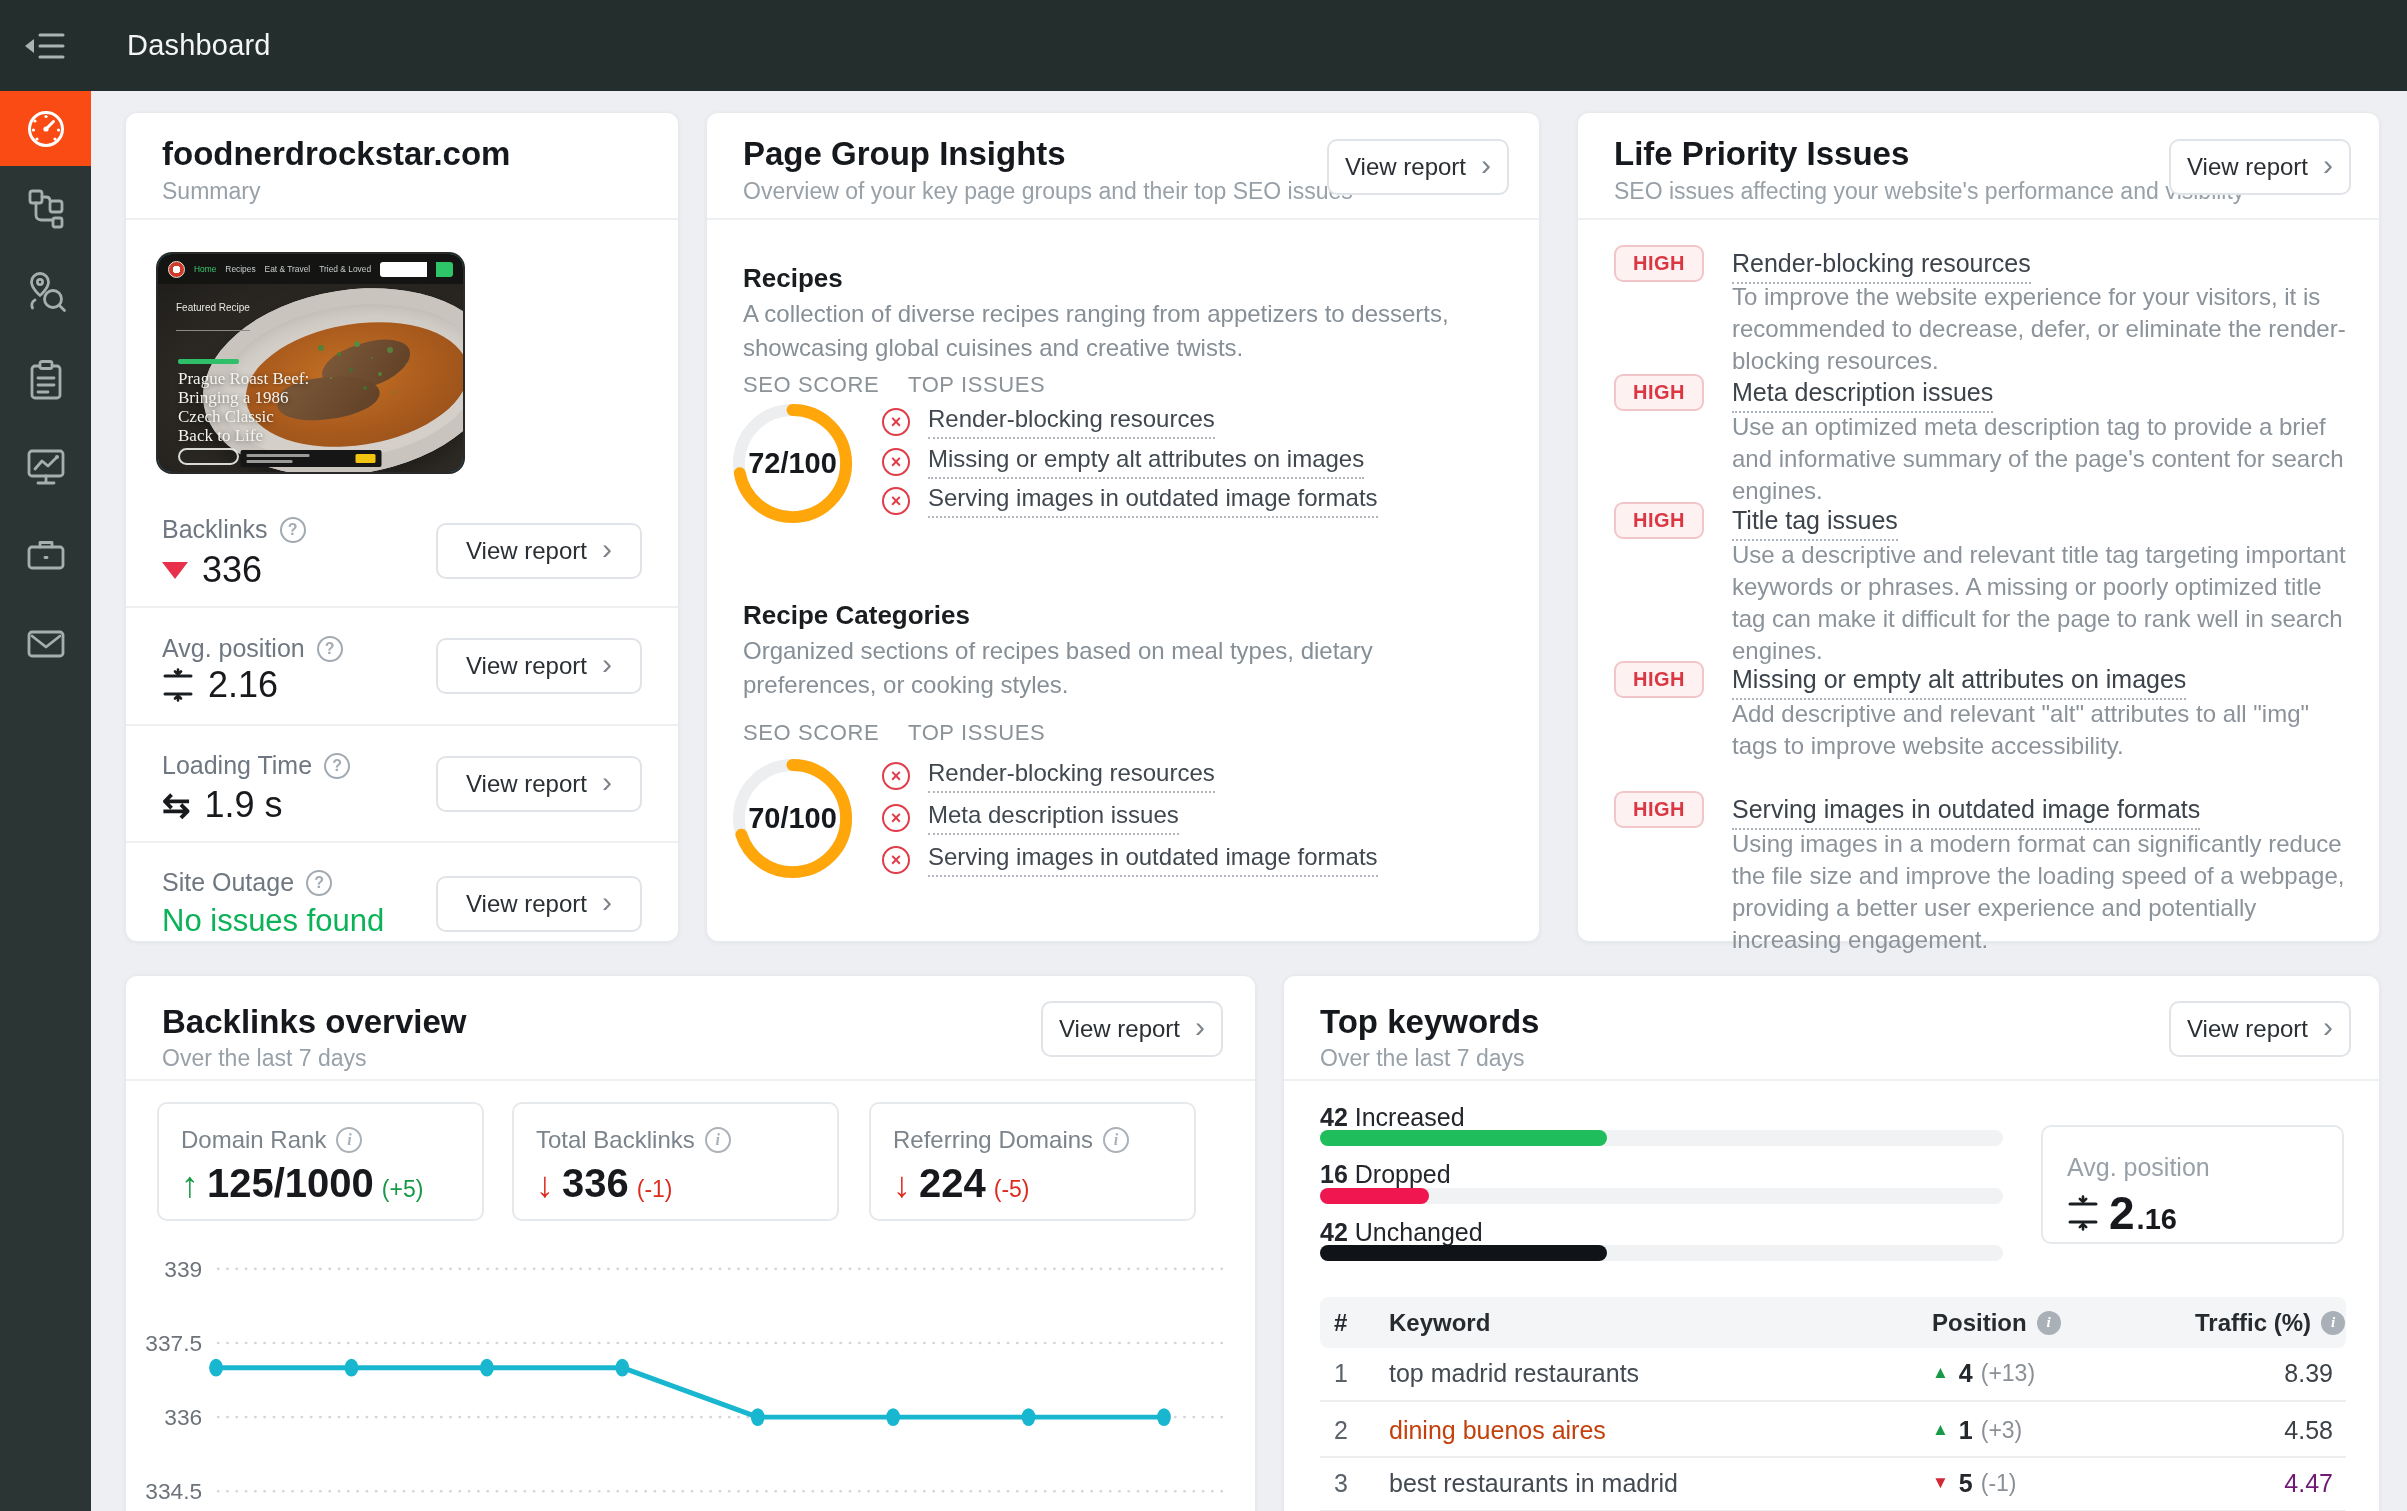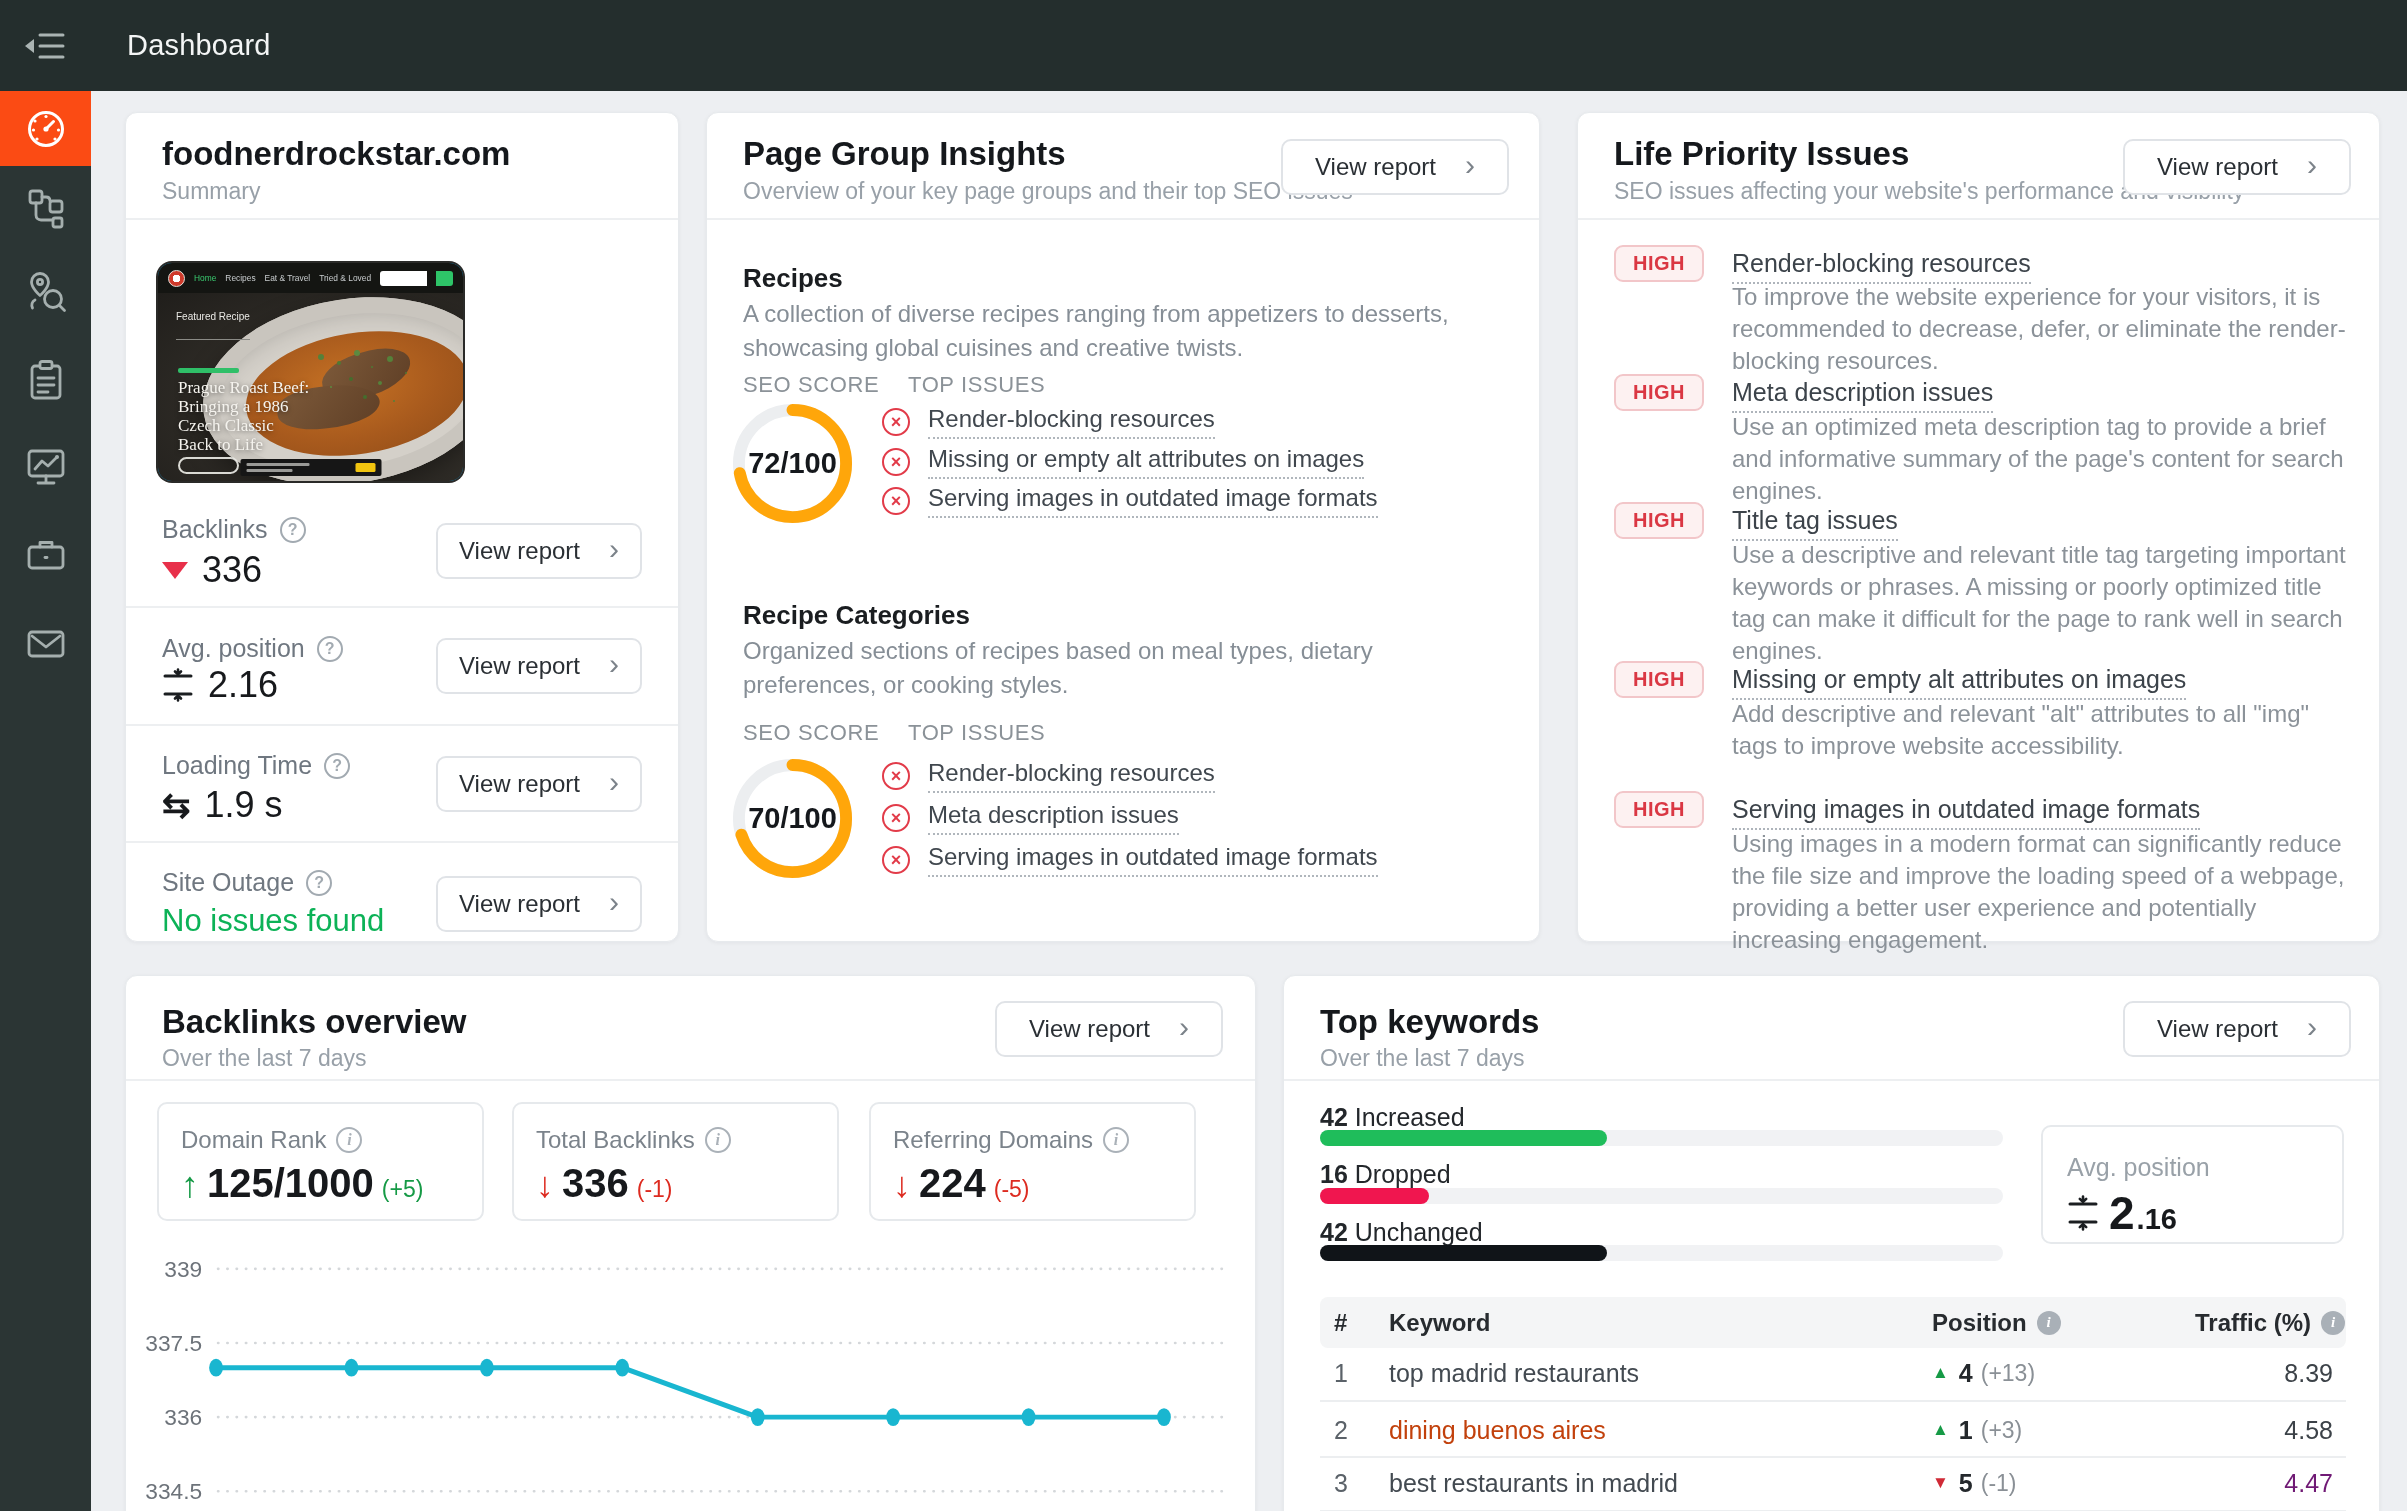--- a/index.html
+++ b/index.html
@@ -22,22 +22,22 @@
   .sbi { position:absolute; left:0; width:91px; display:flex; align-items:center; justify-content:center; cursor:pointer; }
   .sbi.active { background:#fb4b14; }
   .sbi svg { display:block; }
 
   
   .card { position:absolute; background:#fff; border:1px solid #e7eaed; border-radius:12px;
           box-shadow:0 1px 4px rgba(16,24,32,.05); }
   .card-title { position:absolute; font-size:33px; font-weight:700; color:#15181c; }
   .card-sub   { position:absolute; font-size:23px; color:#98a0a8; }
   .hr  { position:absolute; left:0; width:100%; height:2px; background:#edeff1; }
-  .vr  { position:absolute; display:flex; align-items:center; justify-content:center; gap:29px; height:56px;
-         padding:0 32px; border:2px solid #e0e3e7; border-radius:10px; background:#fff;
+  .vr  { position:absolute; display:flex; align-items:center; justify-content:center; gap:15px; height:56px;
+         padding:0 16px; border:2px solid #e0e3e7; border-radius:10px; background:#fff;
          font-size:24px; color:#2a2f34; cursor:pointer; white-space:nowrap; }
   .vr .ch { color:#7c838a; font-size:30px; line-height:1; margin-top:-5px; font-weight:400; }
 
   .qicon { display:inline-flex; align-items:center; justify-content:center; width:26px; height:26px;
            border:2px solid #a2aab1; border-radius:50%; font-size:16px; font-weight:700; color:#a2aab1; flex:0 0 auto; }
   .iicon-solid { display:inline-flex; align-items:center; justify-content:center; width:24px; height:24px;
            border-radius:50%; background:#a9b0b7; color:#fff; font-size:15px; font-weight:700;
            font-family:"Liberation Serif", serif; font-style:italic; flex:0 0 auto; }
 
   
@@ -94,21 +94,21 @@
 
   .thead { position:absolute; background:#f4f5f6; border-radius:8px; height:51px; }
   .th { position:absolute; font-size:24px; font-weight:700; color:#272b2f; display:flex; align-items:center; gap:10px; height:51px; }
   .trow-divider { position:absolute; height:2px; background:#eceef0; }
   .td { position:absolute; font-size:25px; display:flex; align-items:center; height:40px; }
   .pos-tri { font-size:17px; margin-right:10px; }
   .pos-val { font-weight:600; color:#24282c; }
   .pos-delta { color:#8a9096; margin-left:8px; font-size:23px; }
 
   
-  .thumb { position:absolute; left:32px; top:150px; width:305px; height:218px; border-radius:14px;
+  .thumb { position:absolute; left:32px; top:141px; width:305px; height:218px; border-radius:14px;
            background:#0ea5e9; overflow:hidden; box-shadow:0 0 0 2px #2a2a28; }
   .tnav { position:absolute; left:0; top:0; right:0; height:30px; background:#141512; display:flex;
           align-items:center; padding:0 10px; gap:9px; z-index:3; }
   .tlogo { width:17px; height:17px; border-radius:50%; background:radial-gradient(circle at 50% 50%, #fff 0 35%, #cf3a2b 36%);
            border:1.5px solid #e7e2da; flex:0 0 auto; }
   .tnav span { font-size:8.4px; color:#c9cdcf; white-space:nowrap; }
   .tnav .on { color:#3ac96f; }
   .tsearch { margin-left:auto; width:61px; height:15px; background:#fff; border-radius:3px 0 0 3px; }
   .tbtn { width:22px; height:15px; background:#2ec468; border-radius:0 3px 3px 0; }
   .hero { position:absolute; left:0; top:30px; right:0; bottom:0;

